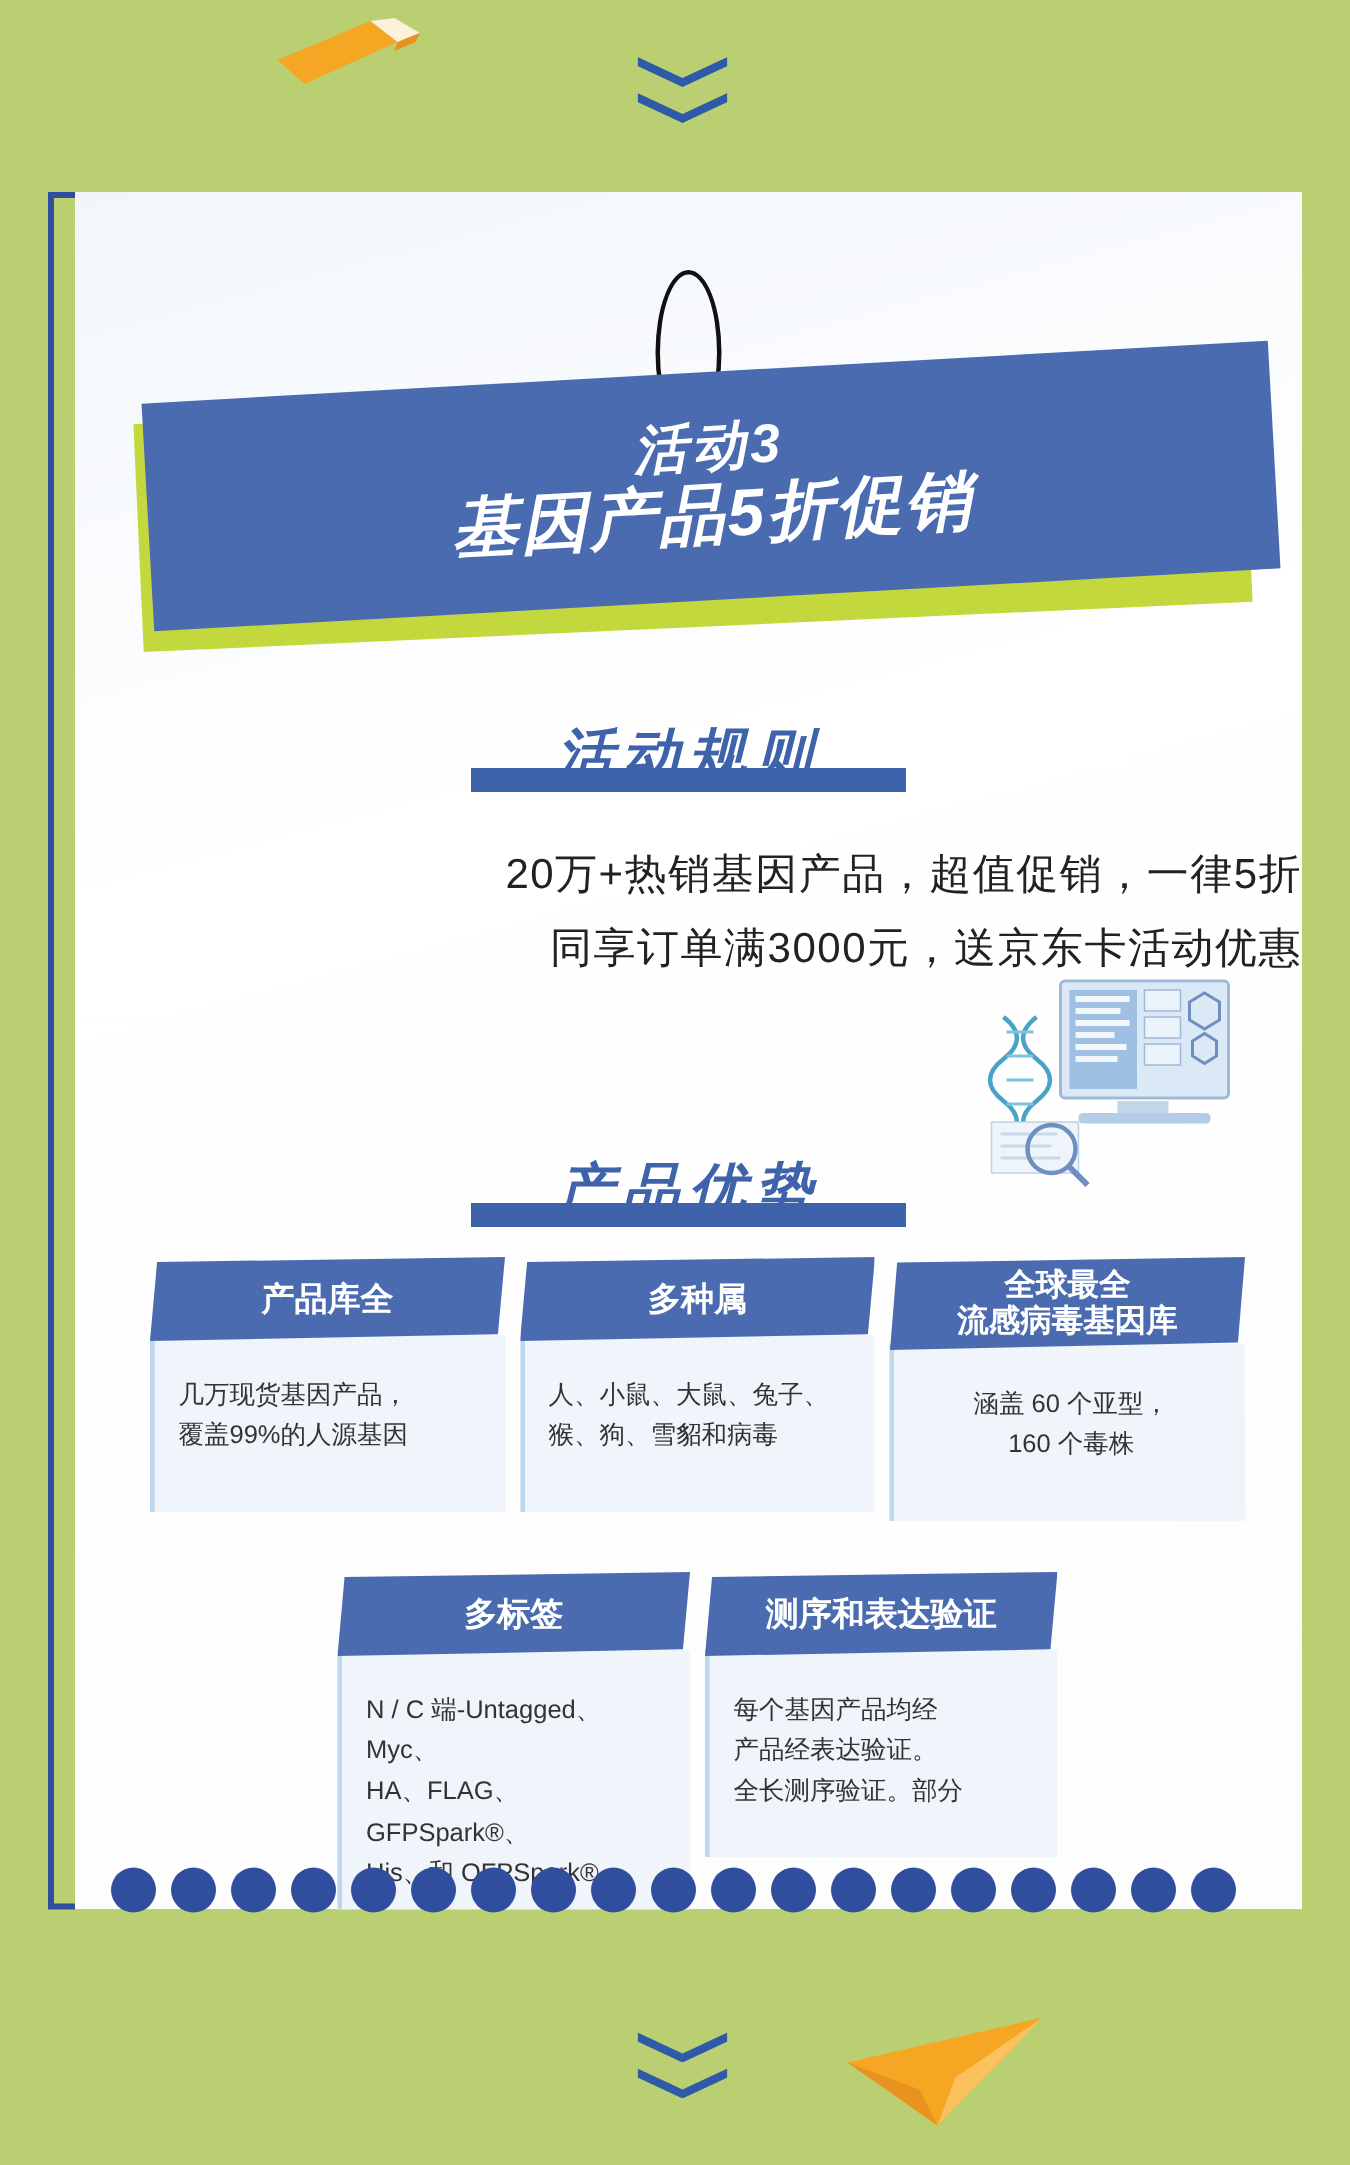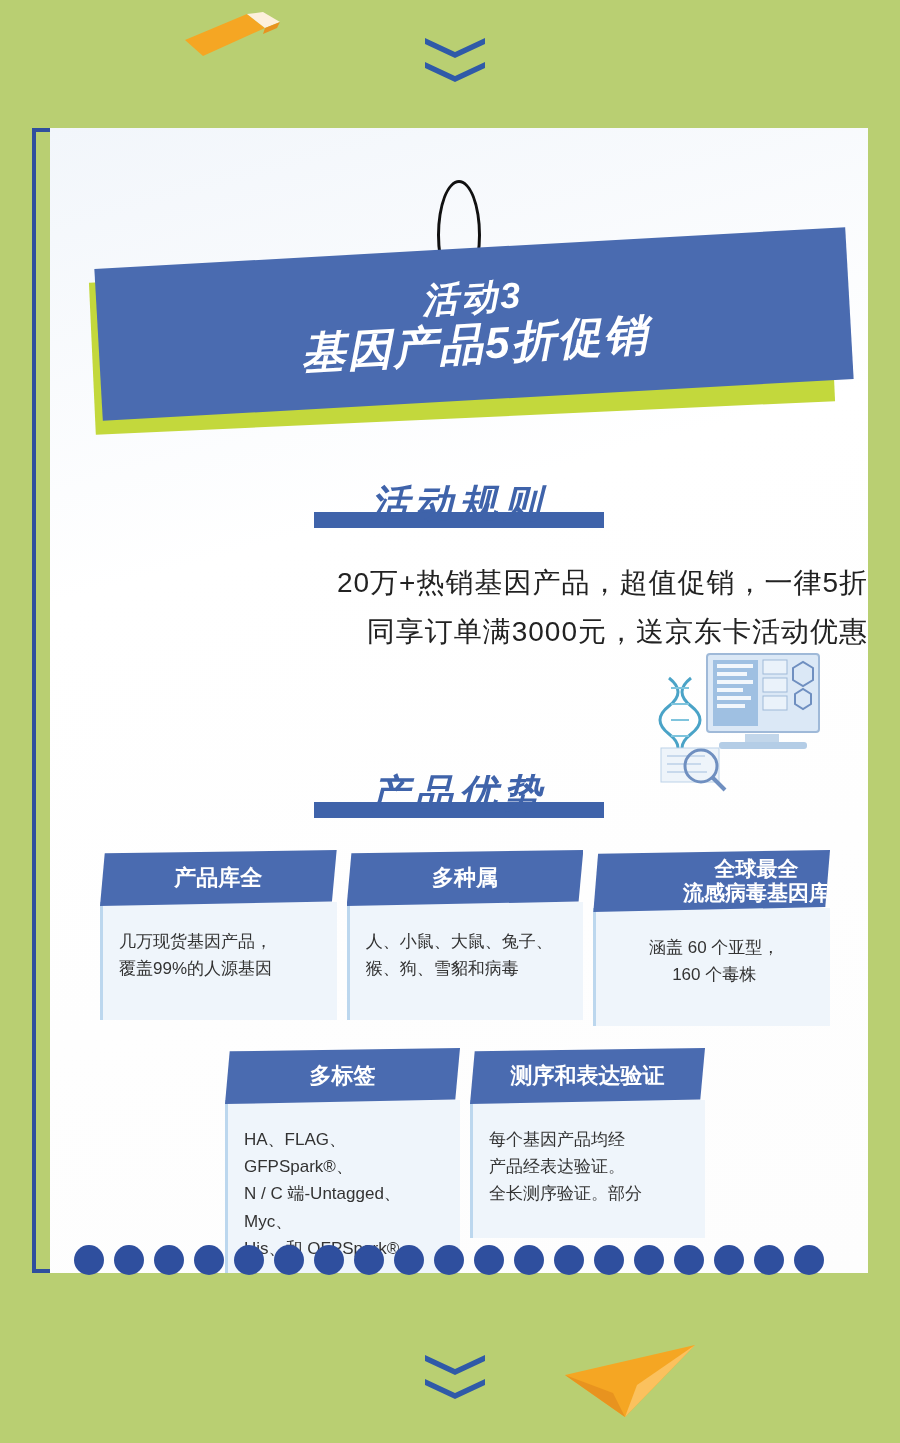--- a/index.html
+++ b/index.html
@@ -169,41 +169,41 @@
   }
 
   
   .cards-row {
     position: absolute;
     left: 50px;
     width: 730px;
     display: flex;
     gap: 10px;
   }
-  .row1 { top: 710px; margin-top: 12px; }
+  .row1 { top: 710px; }
   .row2 { top: 920px; left: 175px; width: 480px; }
 
   .adv-card { position: relative; width: 240px; }
 
   .adv-tab {
     position: relative;
     height: 56px;
     background: #4a6bb0;
     display: flex;
     align-items: center;
     justify-content: center;
     color: #fff;
     font-weight: bold;
     font-size: 22px;
     text-align: center;
     line-height: 1.15;
     clip-path: polygon(2% 6%, 100% 0%, 98% 92%, 0% 100%);
     z-index: 2;
   }
-  .adv-tab.two-line { height: 62px; font-size: 21px; justify-content: flex-end; }
+  .adv-tab.two-line { height: 62px; font-size: 21px; }
   .adv-body {
     margin-top: -4px;
     background: #eff5fb;
     border-left: 3px solid #bcd7ee;
     padding: 26px 14px 30px 16px;
     min-height: 118px;
     color: #333;
     font-size: 17px;
     line-height: 1.6;
   }
@@ -322,22 +322,22 @@
           <div style="text-align:center">160 个毒株</div>
         </div>
       </div>
     </div>
 
     <div class="cards-row row2">
 
       <div class="adv-card">
         <div class="adv-tab">多标签</div>
         <div class="adv-body tall">
+          <div>N / C 端-Untagged、Myc、</div>
           <div>HA、FLAG、GFPSpark®、</div>
-          <div>N / C 端-Untagged、Myc、</div>
           <div>His、和 OFPSpark®</div>
         </div>
       </div>
 
       <div class="adv-card">
         <div class="adv-tab">测序和表达验证</div>
         <div class="adv-body tall">
           <div>每个基因产品均经</div>
           <div>产品经表达验证。</div>
           <div>全长测序验证。部分</div>

